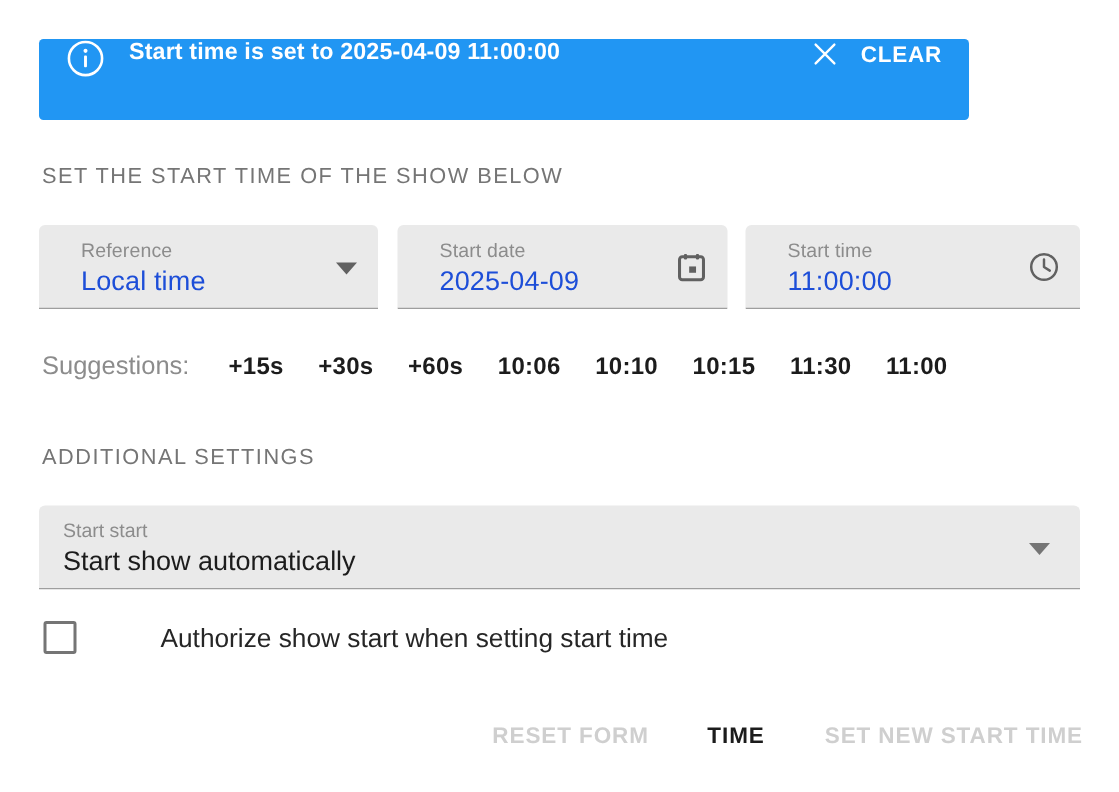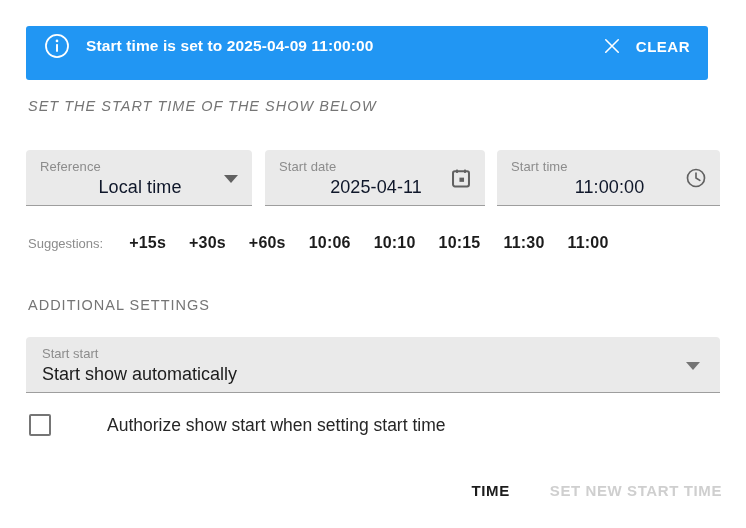--- a/index.html
+++ b/index.html
@@ -20,26 +20,26 @@
     height: 528px;
     background: #ffffff;
     overflow: hidden;
   }
 
   
   .banner {
     position: absolute;
     left: 26px;
     top: 26px;
-    width: 682px;
+    width: 620px;
     height: 54px;
     background: #2196f3;
     border-radius: 3px;
     display: flex;
-    align-items: center;
+    align-items: flex-start;
     padding: 0 18px 14px 18px;
   }
   .banner-info-icon {
     width: 26px;
     height: 26px;
     flex: 0 0 26px;
     margin-right: 16px;
     display: block;
   }
   .banner-text {
@@ -77,61 +77,60 @@
 
   
   .section-label {
     position: absolute;
     left: 28px;
     color: #757575;
     font-size: 14.5px;
     letter-spacing: 1.0px;
     white-space: nowrap;
   }
-  #label-set-start { top: 98px; font-style: italic; }
+  #label-set-start { top: 110px; }
   #label-additional { top: 297px; }
 
   
   .field-row {
     position: absolute;
     left: 26px;
     top: 150px;
     width: 694px;
     height: 56px;
     display: flex;
   }
   .field {
     position: relative;
     background: #eaeaea;
     border-radius: 4px 4px 0 0;
     border-bottom: 1px solid #9e9e9e;
     height: 56px;
-    padding: 9px 12px 0 14px;
+    padding: 9px 12px 0 28px;
     display: flex;
     flex-direction: column;
     justify-content: flex-start;
     cursor: pointer;
   }
   .field-ref  { width: 226px; margin-right: 13px; }
   .field-date { width: 220px; margin-right: 12px; }
   .field-time { width: 223px; }
 
   .field-label {
     color: #8c8c8c;
     font-size: 13px;
     line-height: 15px;
     margin-bottom: 1px;
     letter-spacing: 0.1px;
   }
   .field-value {
-    color: #0f172a;
+    color: #1d4ed8;
     font-size: 18px;
     line-height: 24px;
     letter-spacing: 0.1px;
-    text-align: center;
   }
   .field-icon {
     position: absolute;
     right: 13px;
     top: 17px;
     width: 22px;
     height: 22px;
   }
   .field-caret {
     position: absolute;
@@ -147,21 +146,21 @@
   
   .suggestions {
     position: absolute;
     left: 28px;
     top: 234px;
     display: flex;
     align-items: baseline;
   }
   .suggestions-label {
     color: #8c8c8c;
-    font-size: 13px;
+    font-size: 17px;
     margin-right: 26px;
     white-space: nowrap;
   }
   .suggestion-chip {
     color: #1c1c1c;
     font-size: 16px;
     font-weight: bold;
     margin-right: 23px;
     white-space: nowrap;
     background: none;
@@ -282,21 +281,21 @@
   <div class="field-row">
 
     <div class="field field-ref">
       <div class="field-label">Reference</div>
       <div class="field-value">Local time</div>
       <span class="field-caret"></span>
     </div>
 
     <div class="field field-date">
       <div class="field-label">Start date</div>
-      <div class="field-value">2025-04-11</div>
+      <div class="field-value">2025-04-09</div>
       <svg class="field-icon" viewBox="0 0 24 24">
         <rect x="6.5" y="2.6" width="2.3" height="4" rx="0.8" fill="#616161"></rect>
         <rect x="15.2" y="2.6" width="2.3" height="4" rx="0.8" fill="#616161"></rect>
         <rect x="3.3" y="4.6" width="17.4" height="16.6" rx="2" fill="none" stroke="#616161" stroke-width="2.2"></rect>
         <rect x="10.3" y="11.6" width="5" height="4.6" fill="#616161"></rect>
       </svg>
     </div>
 
     <div class="field field-time">
       <div class="field-label">Start time</div>
@@ -327,17 +326,18 @@
     <div class="select-value">Start show automatically</div>
     <span class="select-caret"></span>
   </div>
 
   <div class="checkbox-row">
     <span class="checkbox-box"></span>
     <span class="checkbox-label">Authorize show start when setting start time</span>
   </div>
 
   <div class="footer">
+    <button class="footer-btn disabled" id="btn-reset-form">RESET FORM</button>
     <button class="footer-btn active" id="btn-close">TIME</button>
     <button class="footer-btn disabled" id="btn-submit">SET NEW START TIME</button>
   </div>
 
 </div>
 
 </body></html>

